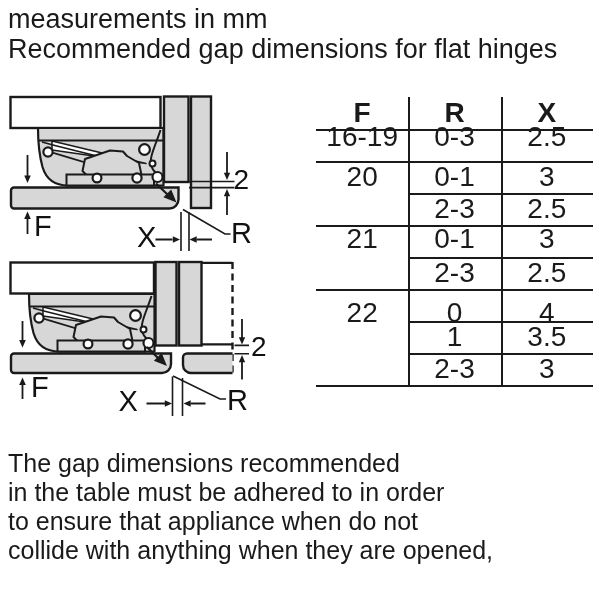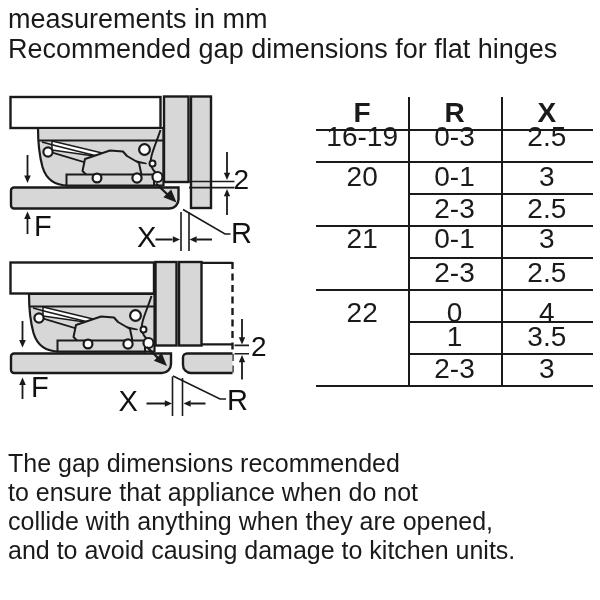--- a/index.html
+++ b/index.html
@@ -182,18 +182,18 @@
     <div class="hline" style="left:0;width:277px;top:129px;"></div>
     <div class="hline" style="left:92px;width:185px;top:161px;"></div>
     <div class="hline" style="left:0;width:277px;top:193px;"></div>
     <div class="hline" style="left:92px;width:185px;top:225px;"></div>
     <div class="hline" style="left:92px;width:185px;top:257px;"></div>
     <div class="hline" style="left:0;width:277px;top:289px;"></div>
   </div>
 
   <div class="footer">
     <div>The gap dimensions recommended</div>
+    <div>in the table must be adhered to in order</div>
     <div>to ensure that appliance when do not</div>
     <div>collide with anything when they are opened,</div>
-    <div>and to avoid causing damage to kitchen units.</div>
   </div>
 
 </div>
 
 </body></html>

